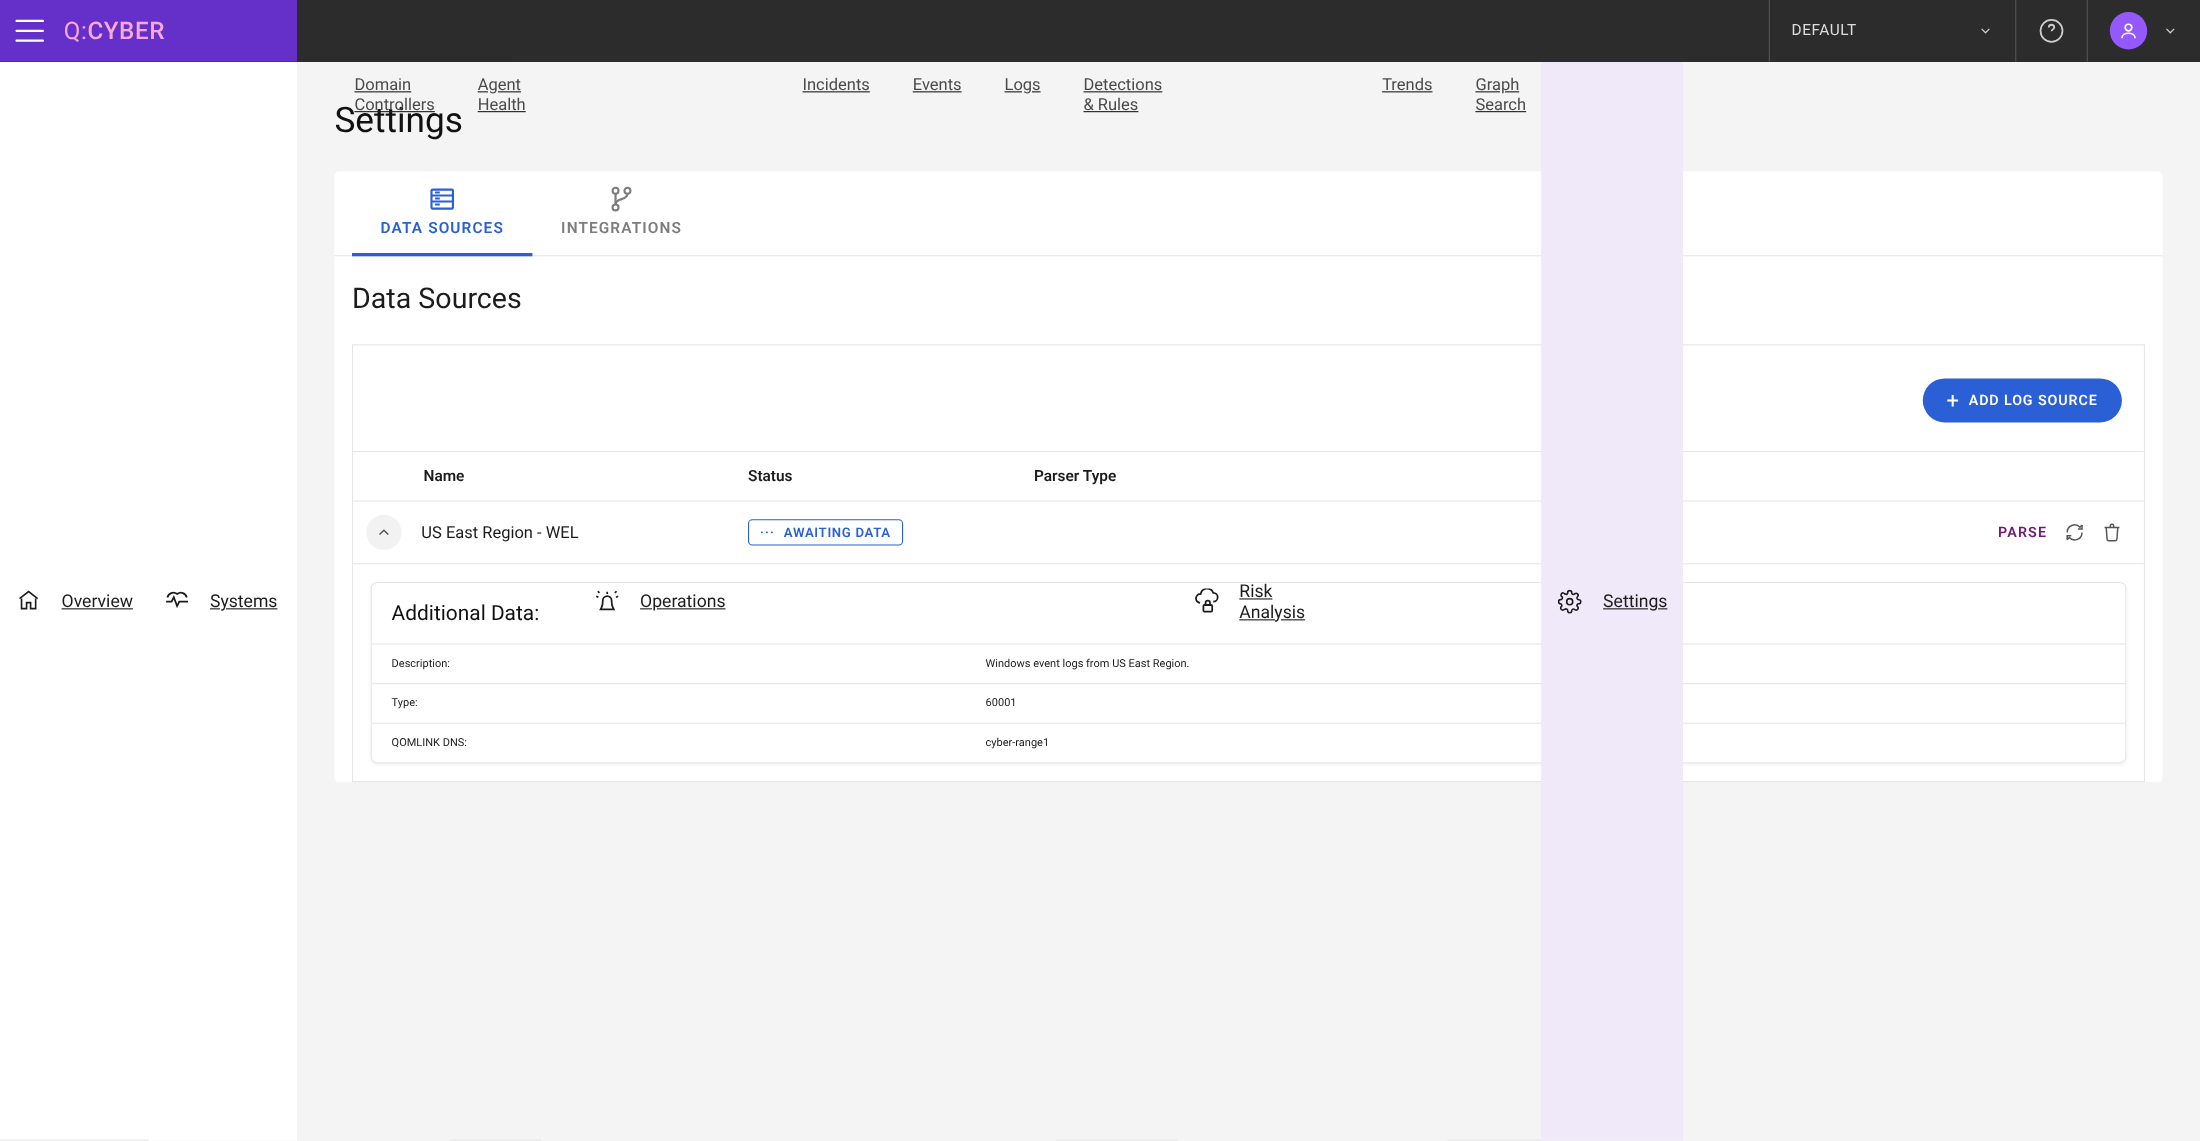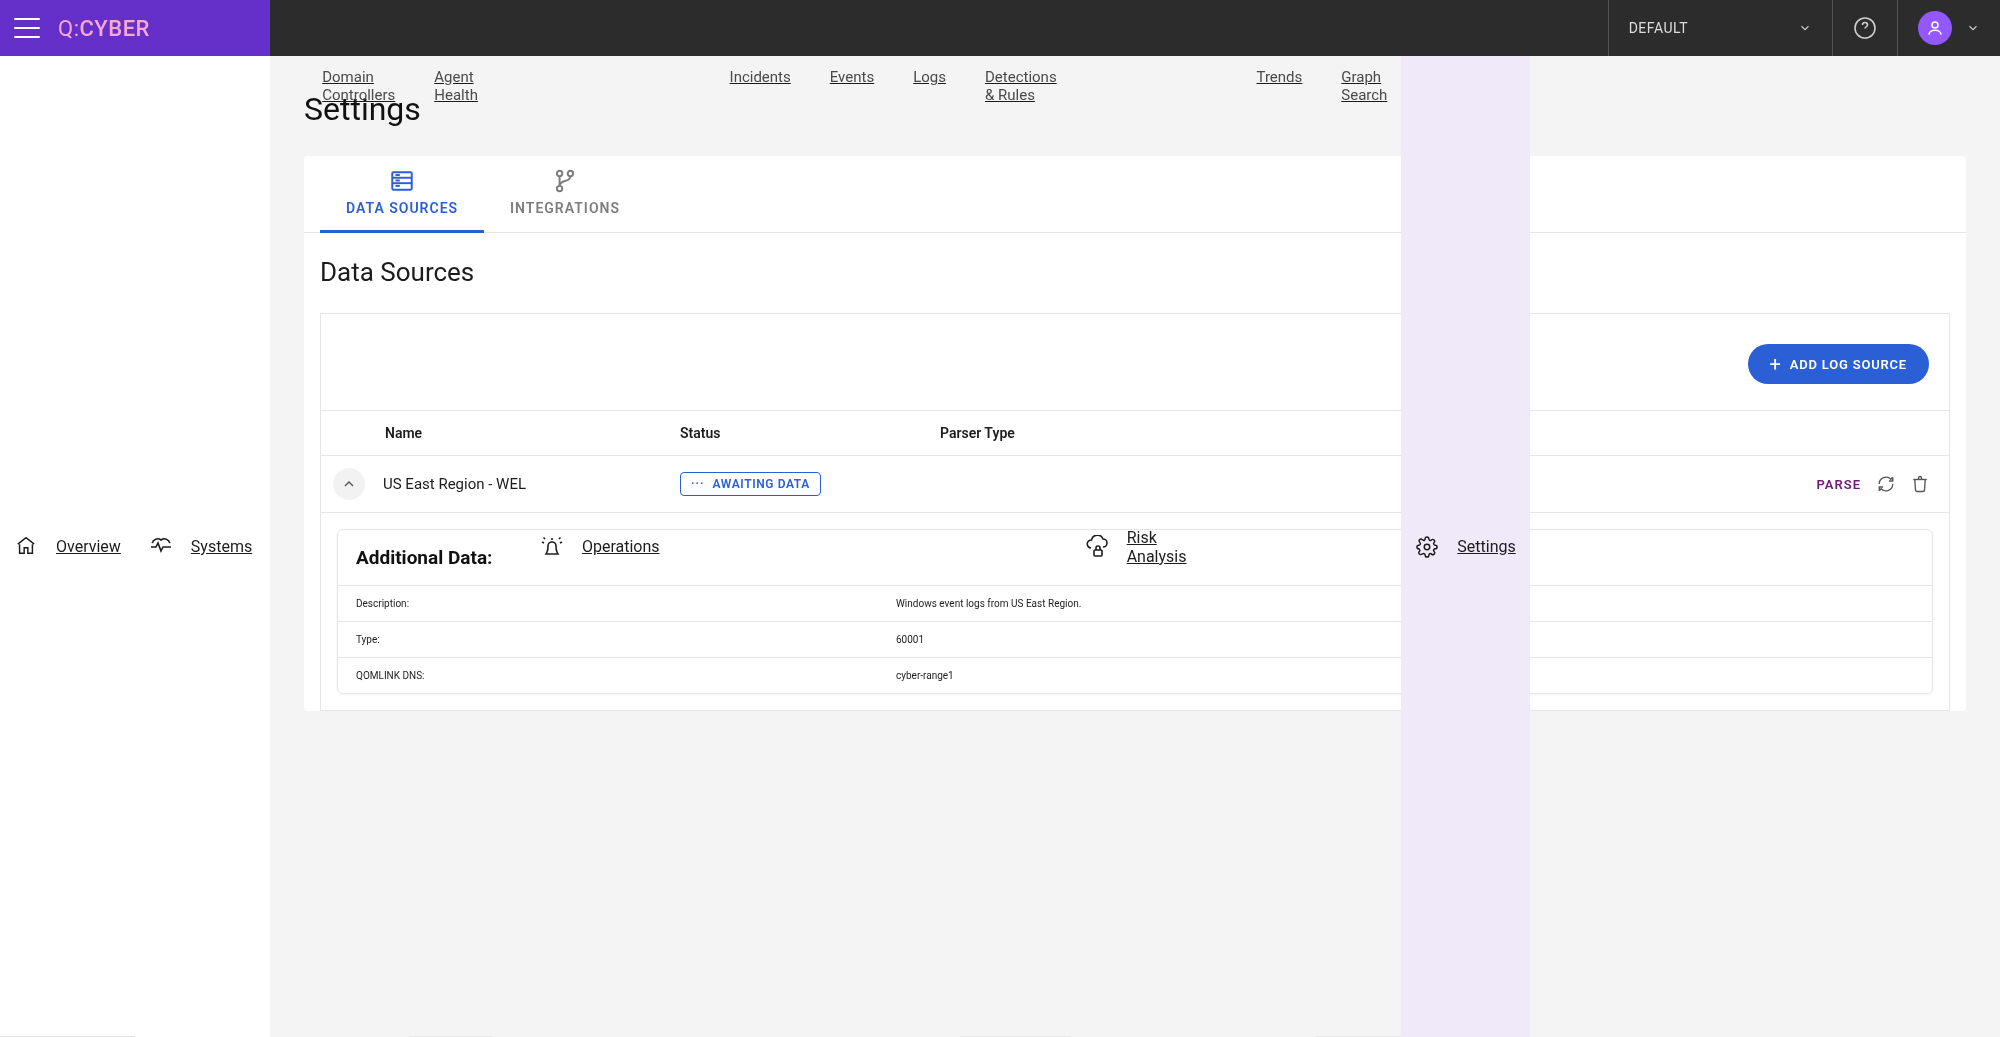--- a/index.html
+++ b/index.html
@@ -68,21 +68,21 @@
   .status-chip{display:inline-flex;align-items:center;gap:8px;border:1px solid var(--blue);border-radius:4px;padding:4px 10px;font-size:12px;font-weight:600;letter-spacing:.6px;color:var(--blue);}
   .dots{letter-spacing:1px;}
   .row-status{width:260px;}
   .row-parser{width:260px;}
   .row-actions{flex:1;display:flex;align-items:center;justify-content:flex-end;gap:16px;}
   .parse-btn{font-size:13px;font-weight:600;letter-spacing:1px;color:#701a75;cursor:default;}
   .icon-btn{cursor:pointer;color:#555;}
 
   .ds-detail{padding:16px;}
   .detail-panel{border:1px solid var(--border);border-radius:6px;box-shadow:0 1px 3px rgba(0,0,0,.05);}
-  .detail-title{font-size:19px;font-weight:700;padding:16px 18px;color:#111;}
+  .detail-title{font-size:19px;font-weight:400;padding:16px 18px;color:#111;}
   .detail-row{display:flex;padding:12px 18px;border-top:1px solid var(--border);font-size:10px;color:var(--text-dark);}
   .detail-key{width:540px;}
   .detail-val{flex:1;}
 </style>
 </head>
 <body>
 
 <div class="topbar">
   <div class="topbar-brand">
     <div class="hamburger">

